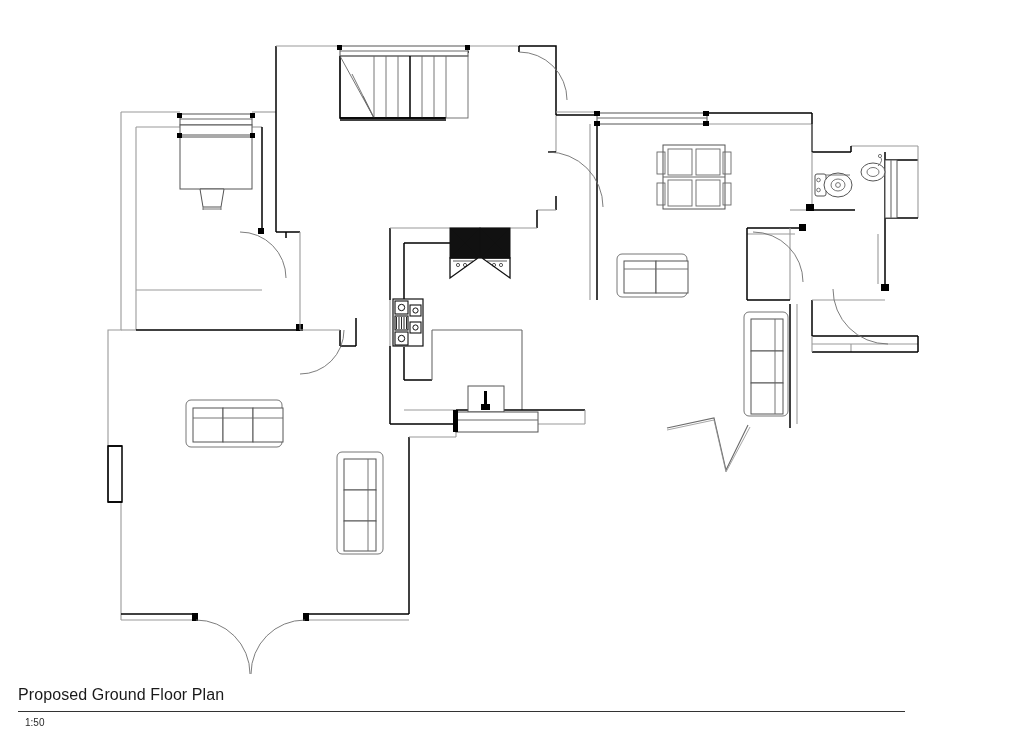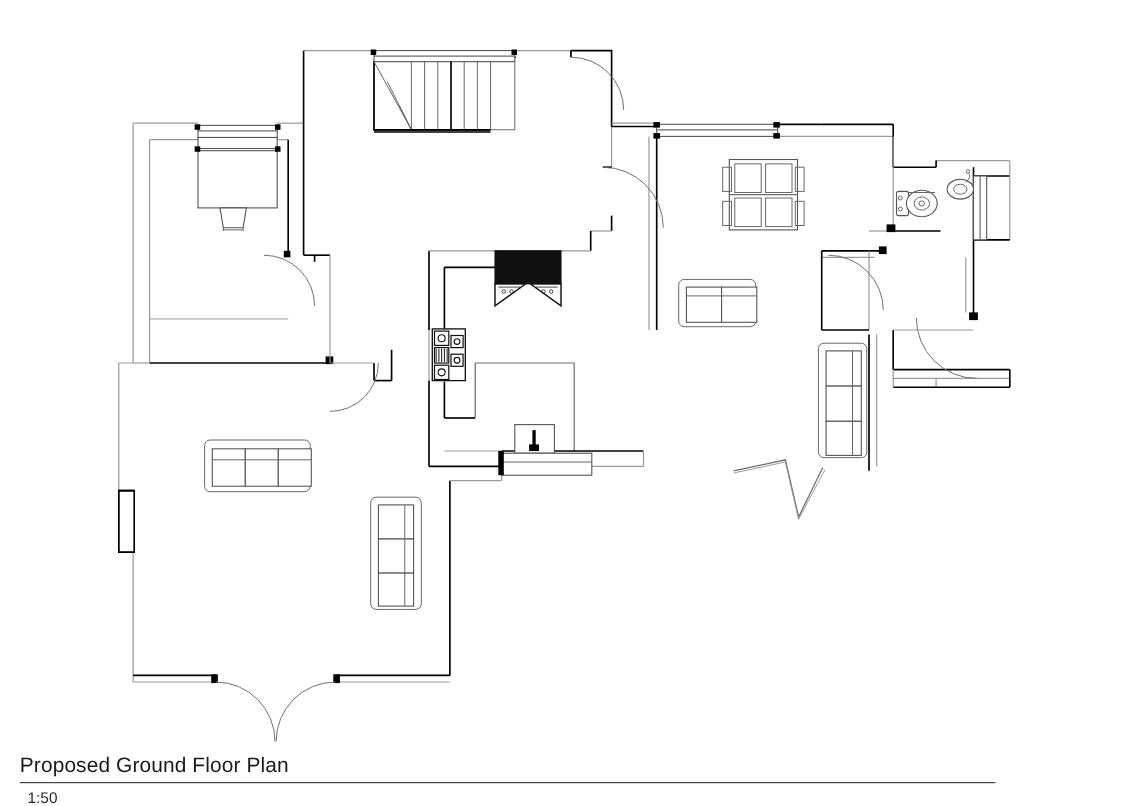--- a/index.html
+++ b/index.html
@@ -33,38 +33,38 @@
     position: absolute;
     left: 0;
     top: 686px;
     width: 1024px;
     height: 47px;
   }
   #plan-title {
     position: absolute;
     left: 18px;
     top: 0px;
-    font-size: 19px;
+    font-size: 16px;
     color: #1a1a1a;
     letter-spacing: 0.1px;
     white-space: nowrap;
   }
   #titleblock-rule {
     position: absolute;
     left: 18px;
     top: 25px;
     width: 887px;
     height: 0;
     border-top: 1.3px solid #333333;
   }
   #plan-scale {
     position: absolute;
     left: 25px;
     top: 31px;
-    font-size: 14px;
+    font-size: 10px;
     color: #2a2a2a;
     white-space: nowrap;
     text-align: right;
   }
 </style>
 </head>
 <body>
 
 <div id="drawing-sheet">
 

